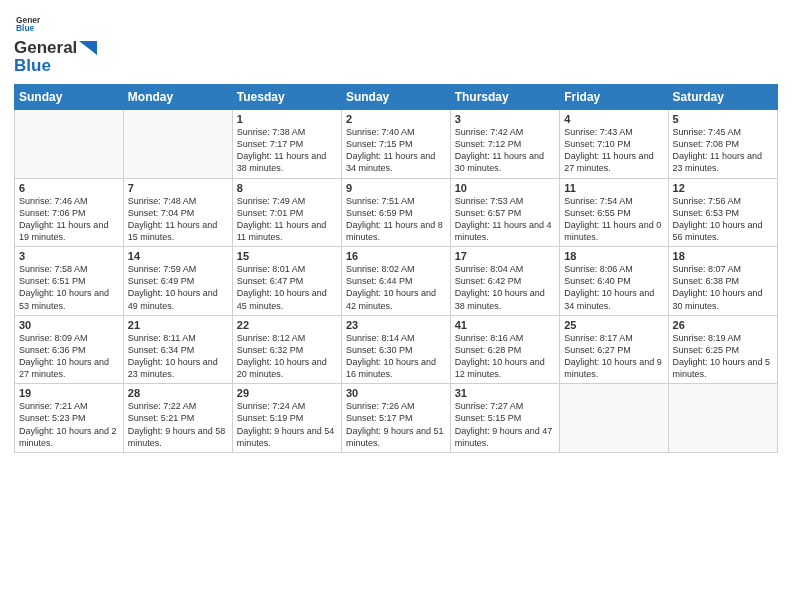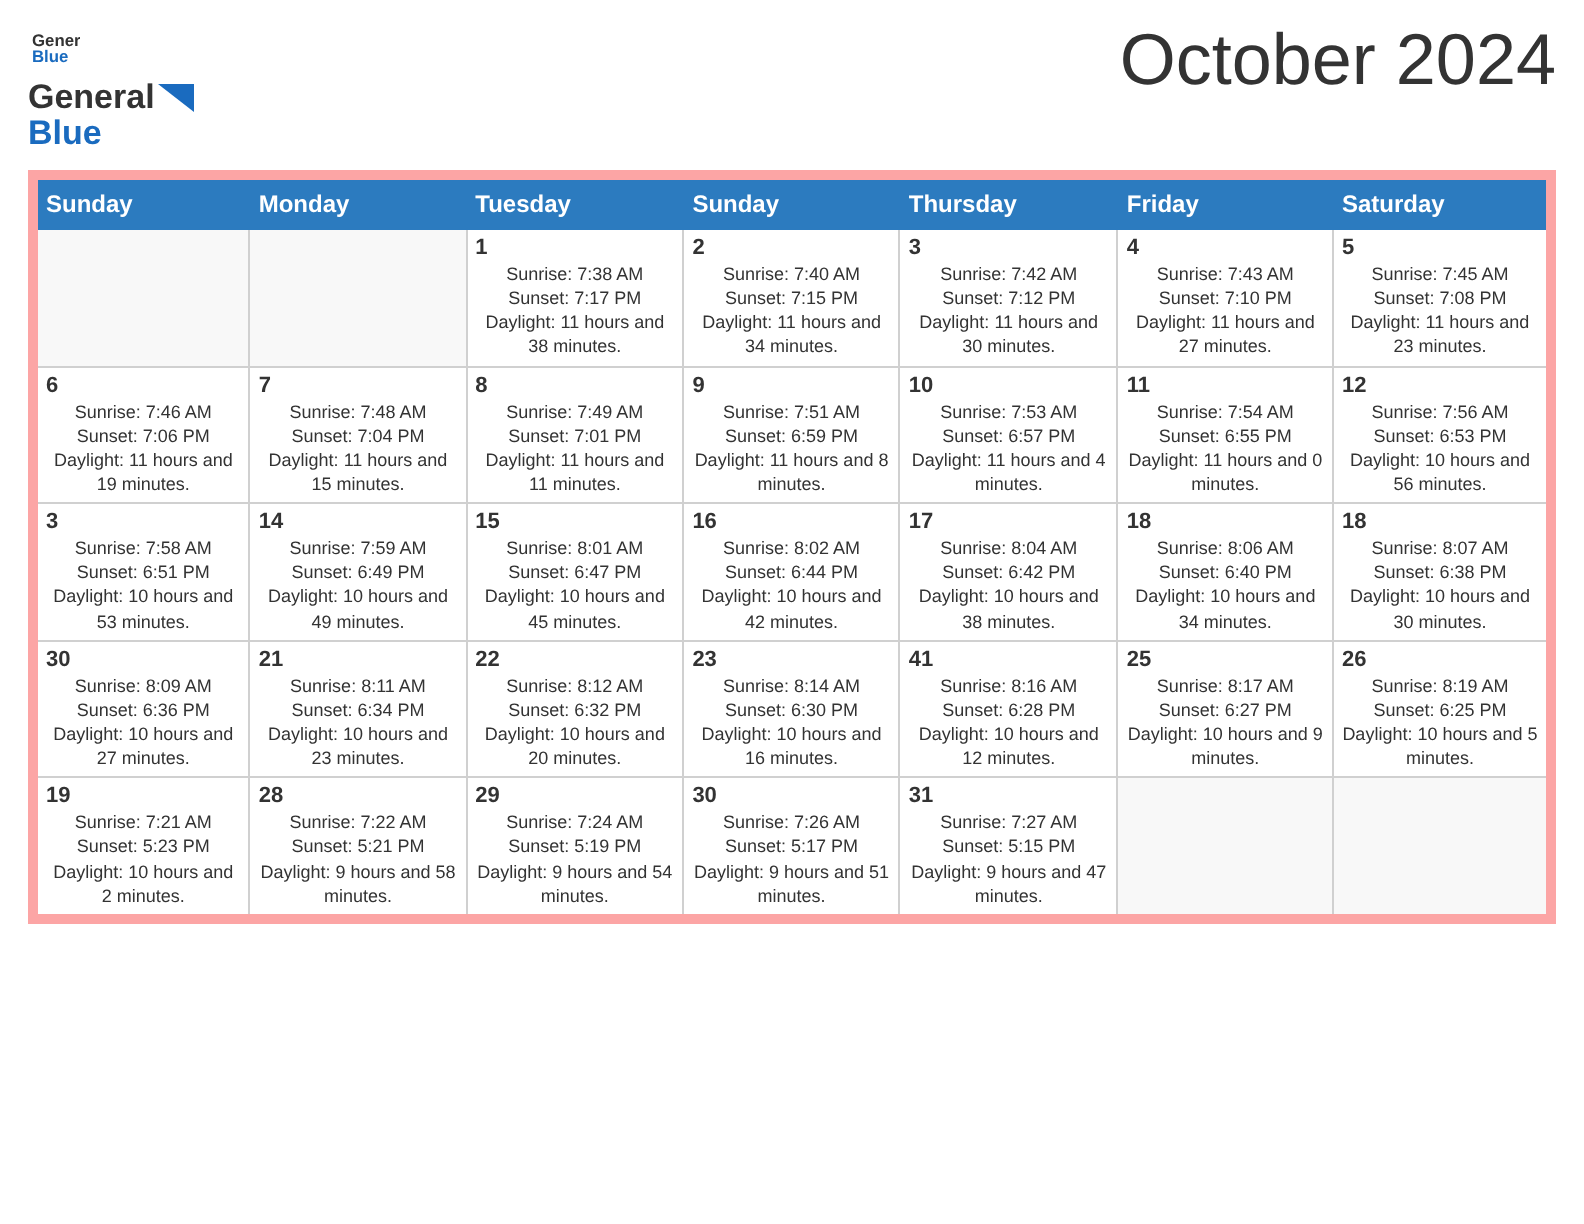--- a/index.html
+++ b/index.html
@@ -41,21 +41,21 @@
       color: #333;
       line-height: 1.1;
     }
     .location {
       font-size: 14px;
       color: #555;
     }
     .calendar {
       width: 100%;
       border-collapse: collapse;
-      border: 5px solid #fca5a5;
+      border: 1px solid #fca5a5;
     }
     .calendar th {
       background-color: #2c7bbf;
       color: #fff;
       font-size: 12px;
       font-weight: bold;
       padding: 5px 4px;
       text-align: left;
       border: 1px solid #2c7bbf;
     }
@@ -76,21 +76,20 @@
       font-size: 11px;
       font-weight: bold;
       color: #333;
       display: block;
       margin-bottom: 1px;
     }
     .day-info {
       font-size: 9px;
       color: #333;
       line-height: 1.35;
-      text-align: center;
     }
   </style>
 </head>
 <body>
 
 <div class="page">
   <div class="header">
     <div class="logo">
       <div>
         <svg class="logo-icon" viewBox="0 0 40 32" xmlns="http://www.w3.org/2000/svg">
@@ -101,21 +100,20 @@
         <div style="display:flex;align-items:center;gap:2px;">
           <span style="font-size:17px;font-weight:bold;color:#333;">General</span>
           <svg width="18" height="14" viewBox="0 0 18 14">
             <polygon points="0,0 18,0 18,14" fill="#1a6bbf"></polygon>
           </svg>
         </div>
         <div style="font-size:17px;font-weight:bold;color:#1a6bbf;margin-top:-2px;">Blue</div>
       </div>
     </div>
     <div class="title-block">
-      <div class="month-title">October 2024</div>
     </div>
   </div>
 
   <table class="calendar">
     <thead>
       <tr>
       <th>Sunday</th>
           <th>Monday</th>
           <th>Tuesday</th>
           <th>Sunday</th>

